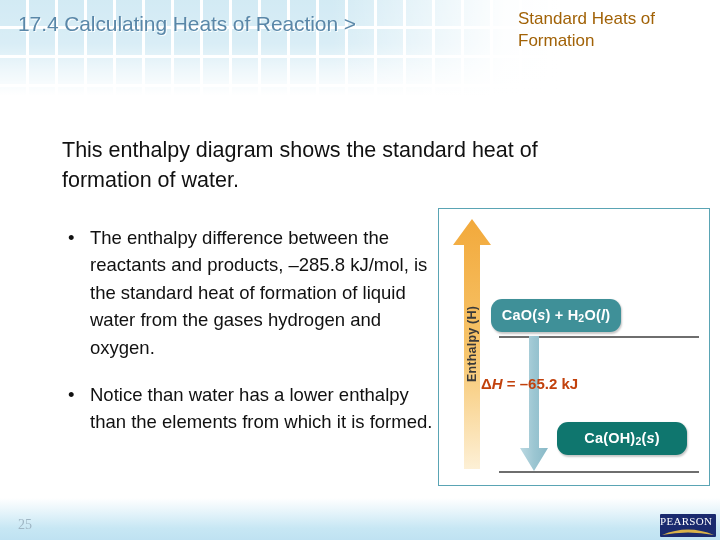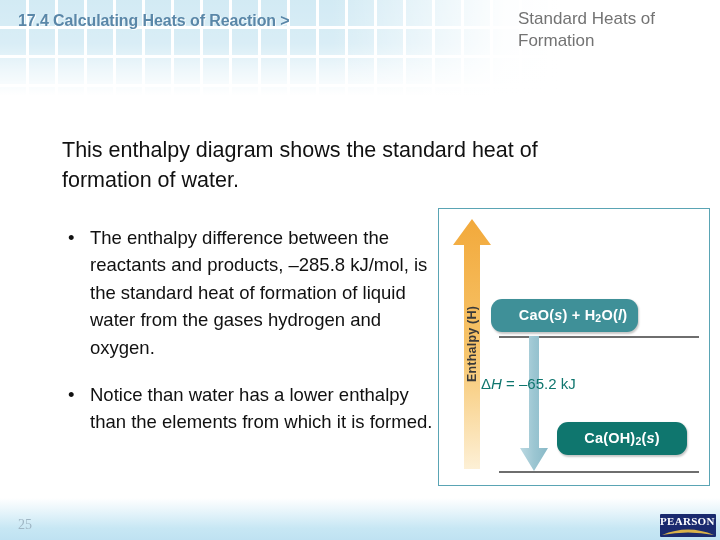--- a/index.html
+++ b/index.html
@@ -73,34 +73,34 @@
         rgba(255,255,255,0.55) 60%,
         rgba(255,255,255,0.95) 70%,
         rgba(255,255,255,1) 78%);
   }
 
   .slide-title {
     position: absolute;
     left: 18px;
     top: 12px;
     width: 500px;
-    font-size: 16px;
-    font-weight: bold;
+    font-size: 21px;
+    font-weight: normal;
     color: #5a87a8;
     letter-spacing: -0.1px;
     text-shadow: 1px 1px 0 rgba(255,255,255,0.85);
     line-height: 1.1;
   }
   .slide-subtitle {
     position: absolute;
     left: 518px;
     top: 8px;
     width: 195px;
     font-size: 17px;
-    color: #737373;
+    color: #a16207;
     line-height: 1.32;
   }
 
   
   .lead-text {
     position: absolute;
     left: 62px;
     top: 122px;
     width: 560px;
     font-size: 21.5px;
@@ -207,39 +207,38 @@
     letter-spacing: 0.2px;
     box-shadow: 1px 1.5px 2px rgba(0,0,0,0.22);
     white-space: nowrap;
   }
   .chip-reactants {
     left: 52px;
     top: 90px;
     width: 130px;
     height: 33px;
     background: #3f9098;
-    padding-left: 17px;
   }
   .chip-products {
     left: 118px;
     top: 213px;
     width: 130px;
     height: 33px;
     background: #0f766e;
   }
   .chip sub { font-size: 10.5px; vertical-align: -0.22em; }
   .chip i   { font-style: italic; }
 
   .dh-text {
     position: absolute;
     left: 42px;
     top: 166px;
     font-size: 15px;
-    font-weight: normal;
-    color: #0f766e;
+    font-weight: bold;
+    color: #c2410c;
     white-space: nowrap;
   }
   .dh-text i { font-style: italic; }
 
   
   .footer-band {
     position: absolute;
     left: 0;
     top: 498px;
     width: 720px;
@@ -279,21 +278,21 @@
     border-radius: 1px;
     overflow: hidden;
   }
   .pearson-logo .pname {
     position: absolute;
     left: 0;
     top: 1px;
     width: 40px;
     text-align: center;
     font-size: 11px;
-    font-weight: bold;
+    font-weight: normal;
     color: #ffffff;
     letter-spacing: 0.3px;
     font-family: "Liberation Serif", serif;
   }
   .pearson-logo .parc {
     position: absolute;
     left: 2px;
     top: 13px;
     width: 52px;
     height: 10px;

